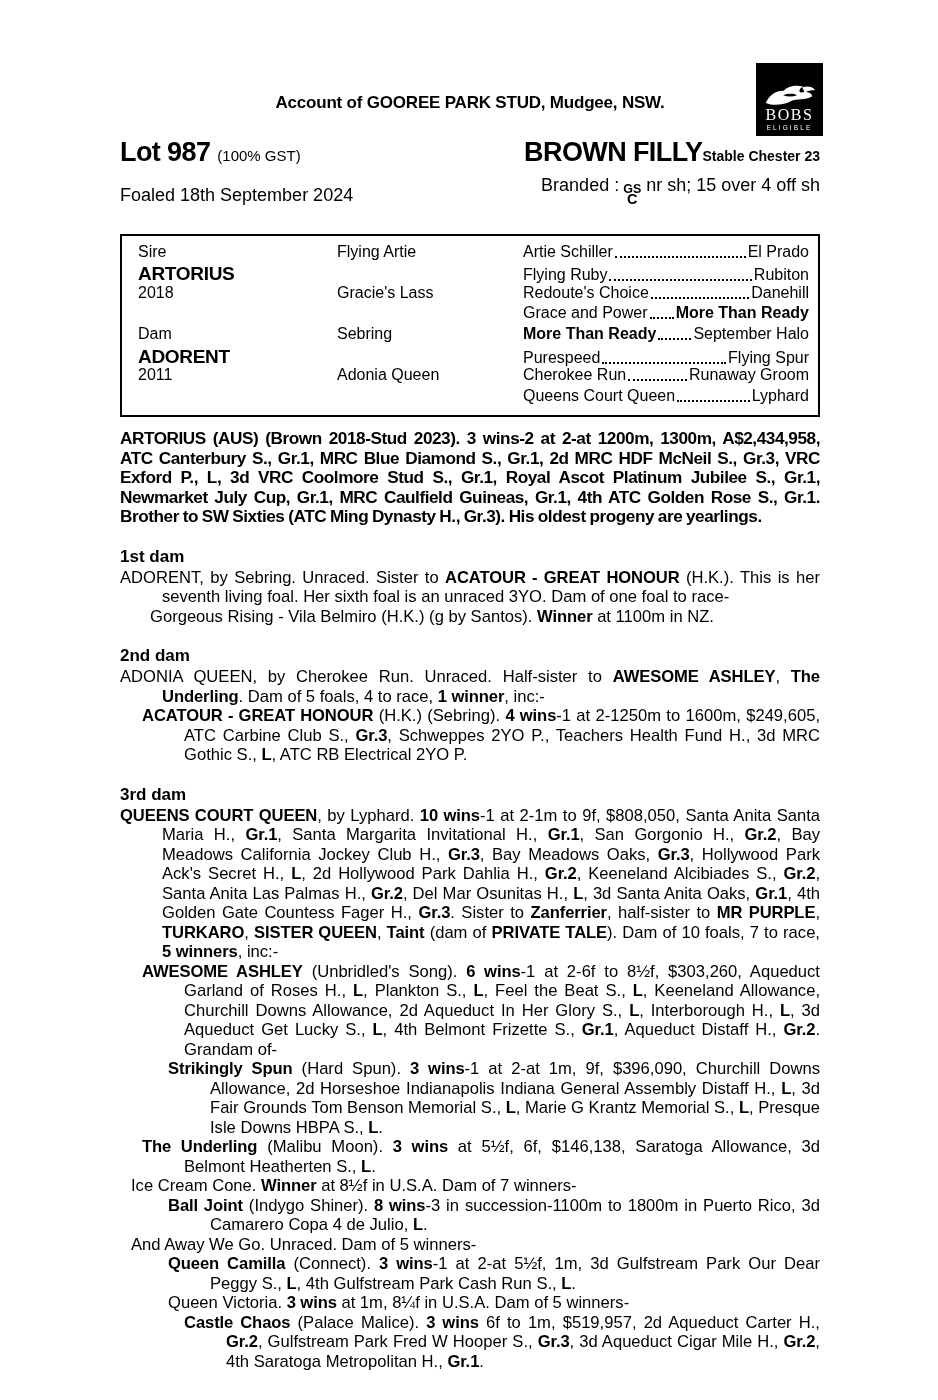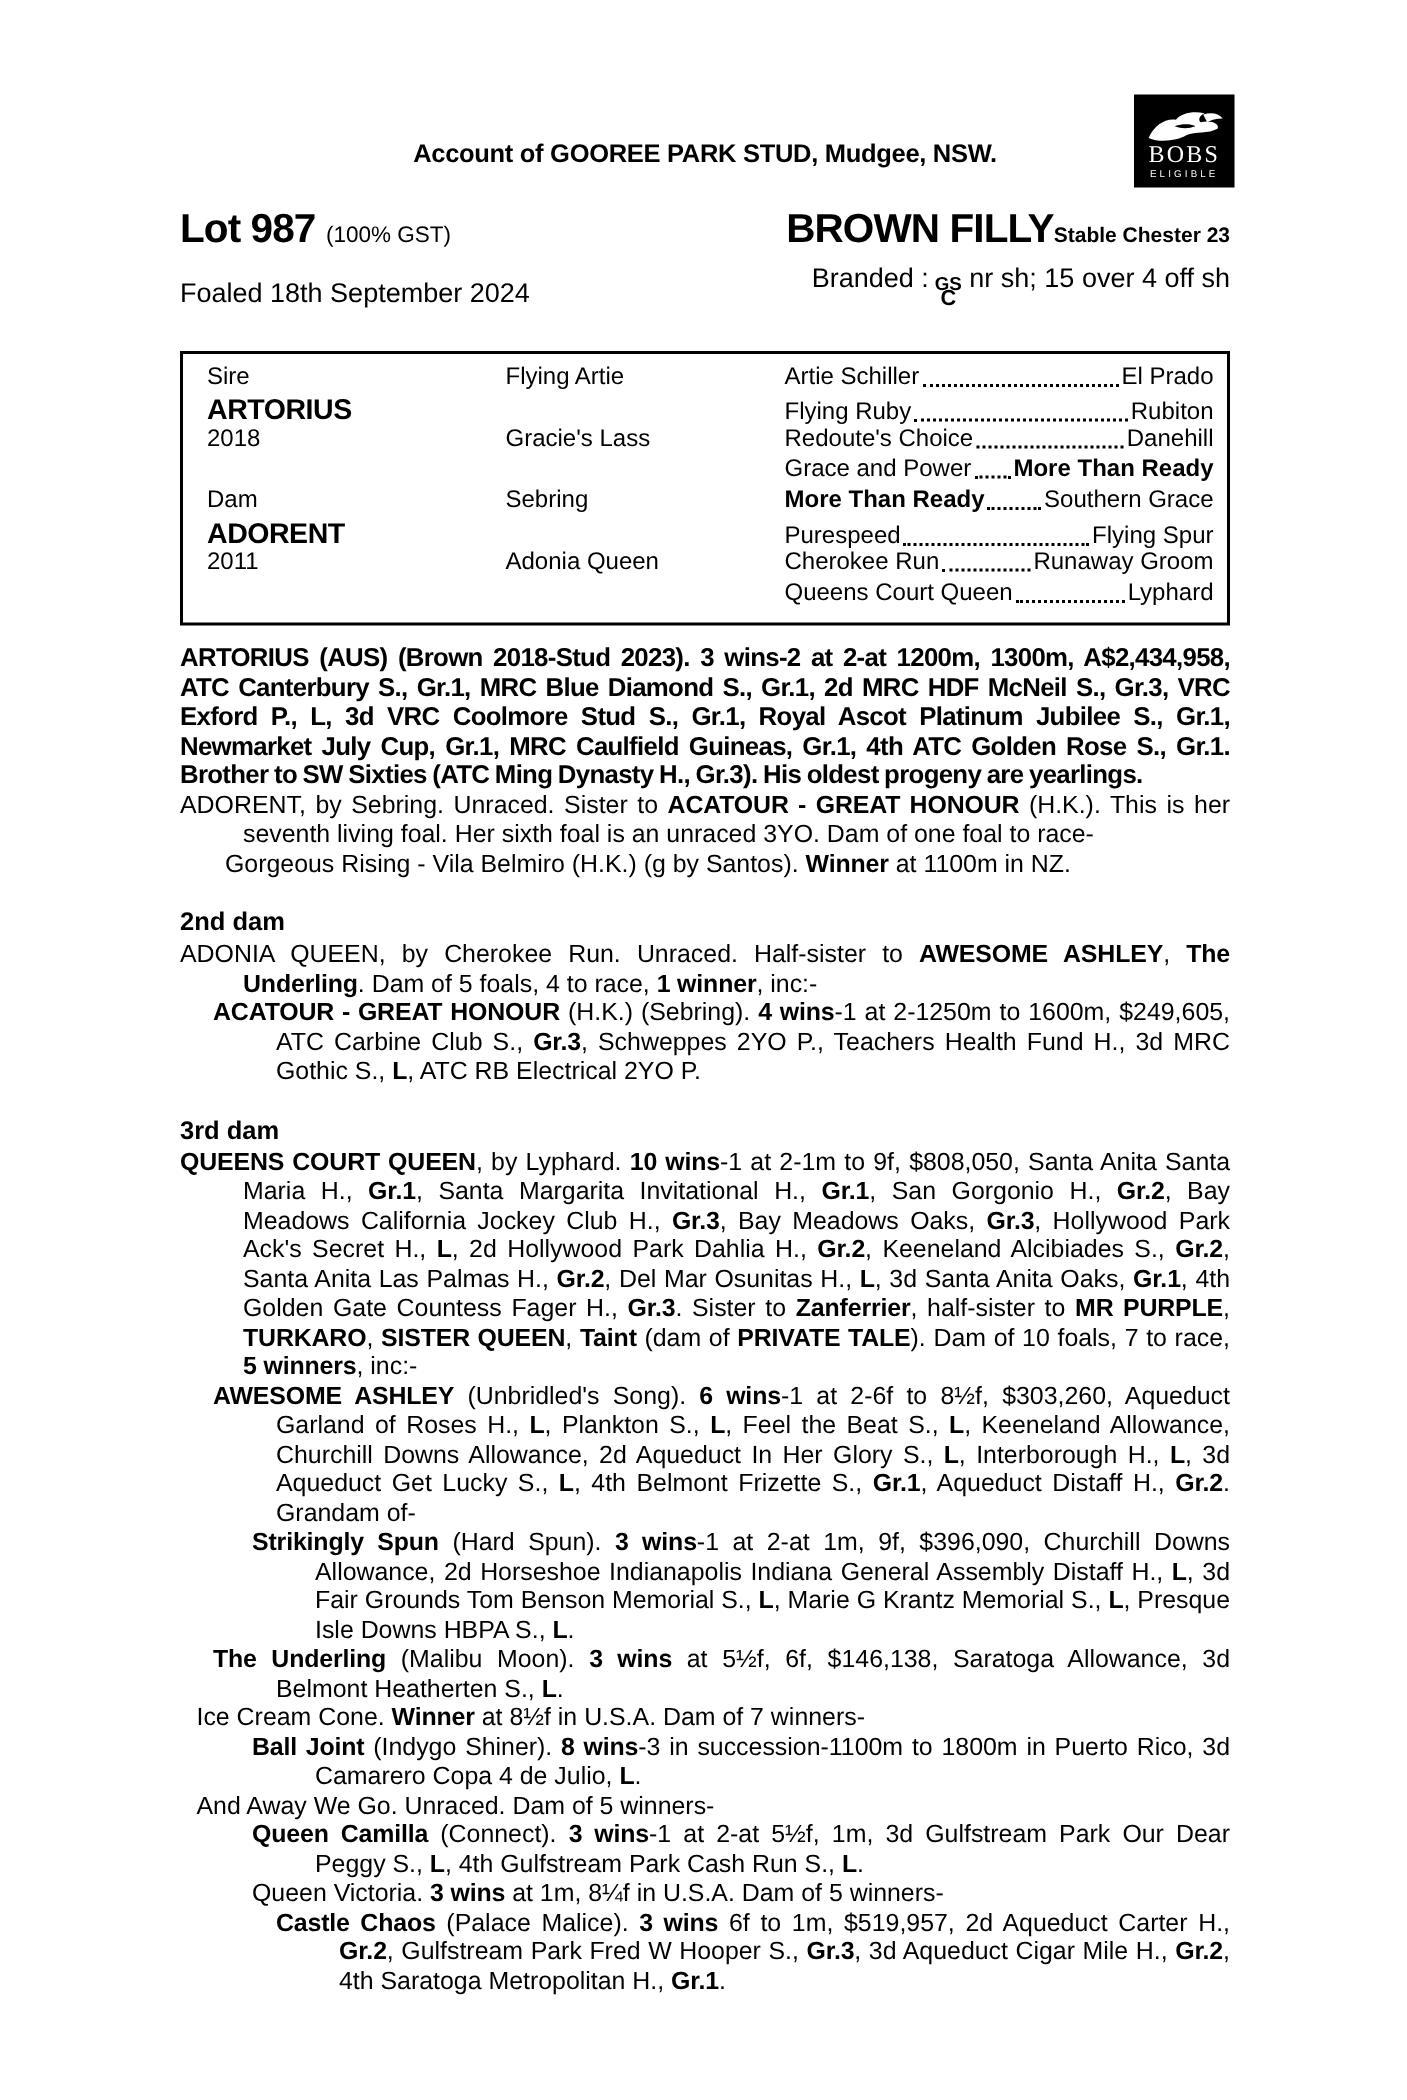--- a/index.html
+++ b/index.html
@@ -18,21 +18,21 @@
   .lot-num { font-size:27px; font-weight:bold; letter-spacing:-0.6px; white-space:nowrap; }
   .gst { font-size:15px; margin-left:7px; white-space:nowrap; }
   .title { font-size:27px; font-weight:bold; letter-spacing:-0.6px; flex:1; text-align:right; white-space:nowrap; }
   .stable { font-size:14px; font-weight:bold; white-space:nowrap; }
   .foal-row { display:flex; justify-content:space-between; align-items:flex-end; margin-top:7px; font-size:18px; }
   .brand-stack { display:inline-flex; flex-direction:column; align-items:center; font-weight:bold; line-height:0.8; vertical-align:-2px; margin:0 5px 0 4px; }
   .brand-stack .t { font-size:12.5px; }
   .brand-stack .bm { font-size:14.5px; }
 
   
-  .bobs { position:absolute; top:63px; right:115px; width:67px; height:62px; background:#000; color:#fff;
+  .bobs { position:absolute; top:63px; right:115px; width:67px; height:73px; background:#000; color:#fff;
           display:flex; flex-direction:column; align-items:center; justify-content:flex-end; padding-bottom:3px; box-sizing:border-box; }
   .bobs svg { width:52px; height:24px; margin-bottom:-1px; }
   .bobs .b1 { font-family:"Liberation Serif", serif; font-size:16px; letter-spacing:1.5px; line-height:1; }
   .bobs .b2 { font-size:6.5px; letter-spacing:2.1px; line-height:1.5; }
 
   
   .ped-table { border:2px solid #000; margin-top:28px; padding:7px 9px 8px 16px; }
   .ped-row { display:grid; grid-template-columns:199px 186px 1fr; height:20.6px; align-items:baseline; font-size:16px; }
   .ped-row .c1.bb { font-weight:bold; font-size:19px; letter-spacing:-0.3px; }
   .leader { display:flex; align-items:flex-end; min-width:0; }
@@ -135,21 +135,21 @@
       <span class="rn b">More Than Ready</span>
     </span>
   </div>
 
   <div class="ped-row">
     <span class="c1">Dam</span>
     <span class="c2">Sebring</span>
     <span class="leader">
       <span class="ln b">More Than Ready</span>
       <span class="dots"></span>
-      <span class="rn">Southern Grace</span>
+      <span class="rn">September Halo</span>
     </span>
   </div>
 
   <div class="ped-row">
     <span class="c1 bb">ADORENT</span>
     <span class="c2"></span>
     <span class="leader">
       <span class="ln">Purespeed</span>
       <span class="dots"></span>
       <span class="rn">Flying Spur</span>
@@ -174,20 +174,21 @@
       <span class="dots"></span>
       <span class="rn">Lyphard</span>
     </span>
   </div>
 </div>
 
     <div class="blurb">ARTORIUS (AUS) (Brown 2018-Stud 2023). 3 wins-2 at 2-at 1200m, 1300m, A$2,434,958, ATC Canterbury S., Gr.1, MRC Blue Diamond S., Gr.1, 2d MRC HDF McNeil S., Gr.3, VRC Exford P., L, 3d VRC Coolmore Stud S., Gr.1, Royal Ascot Platinum Jubilee S., Gr.1, Newmarket July Cup, Gr.1, MRC Caulfield Guineas, Gr.1, 4th ATC Golden Rose S., Gr.1. Brother to SW Sixties (ATC Ming Dynasty H., Gr.3). His oldest progeny are yearlings.</div>
 
     <div id="sections">
   <div class="section">
+    <div class="sec-h">1st dam</div>
 
   <p class="para lv0">ADORENT, by Sebring. Unraced. Sister to <b>ACATOUR - GREAT HONOUR</b> (H.K.). This is her seventh living foal. Her sixth foal is an unraced 3YO. Dam of one foal to race-</p>
 
   <p class="para lv3">Gorgeous Rising - Vila Belmiro (H.K.) (g by Santos). <b>Winner</b> at 1100m in NZ.</p>
 </div>
 
   <div class="section">
     <div class="sec-h">2nd dam</div>
 
   <p class="para lv0">ADONIA QUEEN, by Cherokee Run. Unraced. Half-sister to <b>AWESOME ASHLEY</b>, <b>The Underling</b>. Dam of 5 foals, 4 to race, <b>1 winner</b>, inc:-</p>

